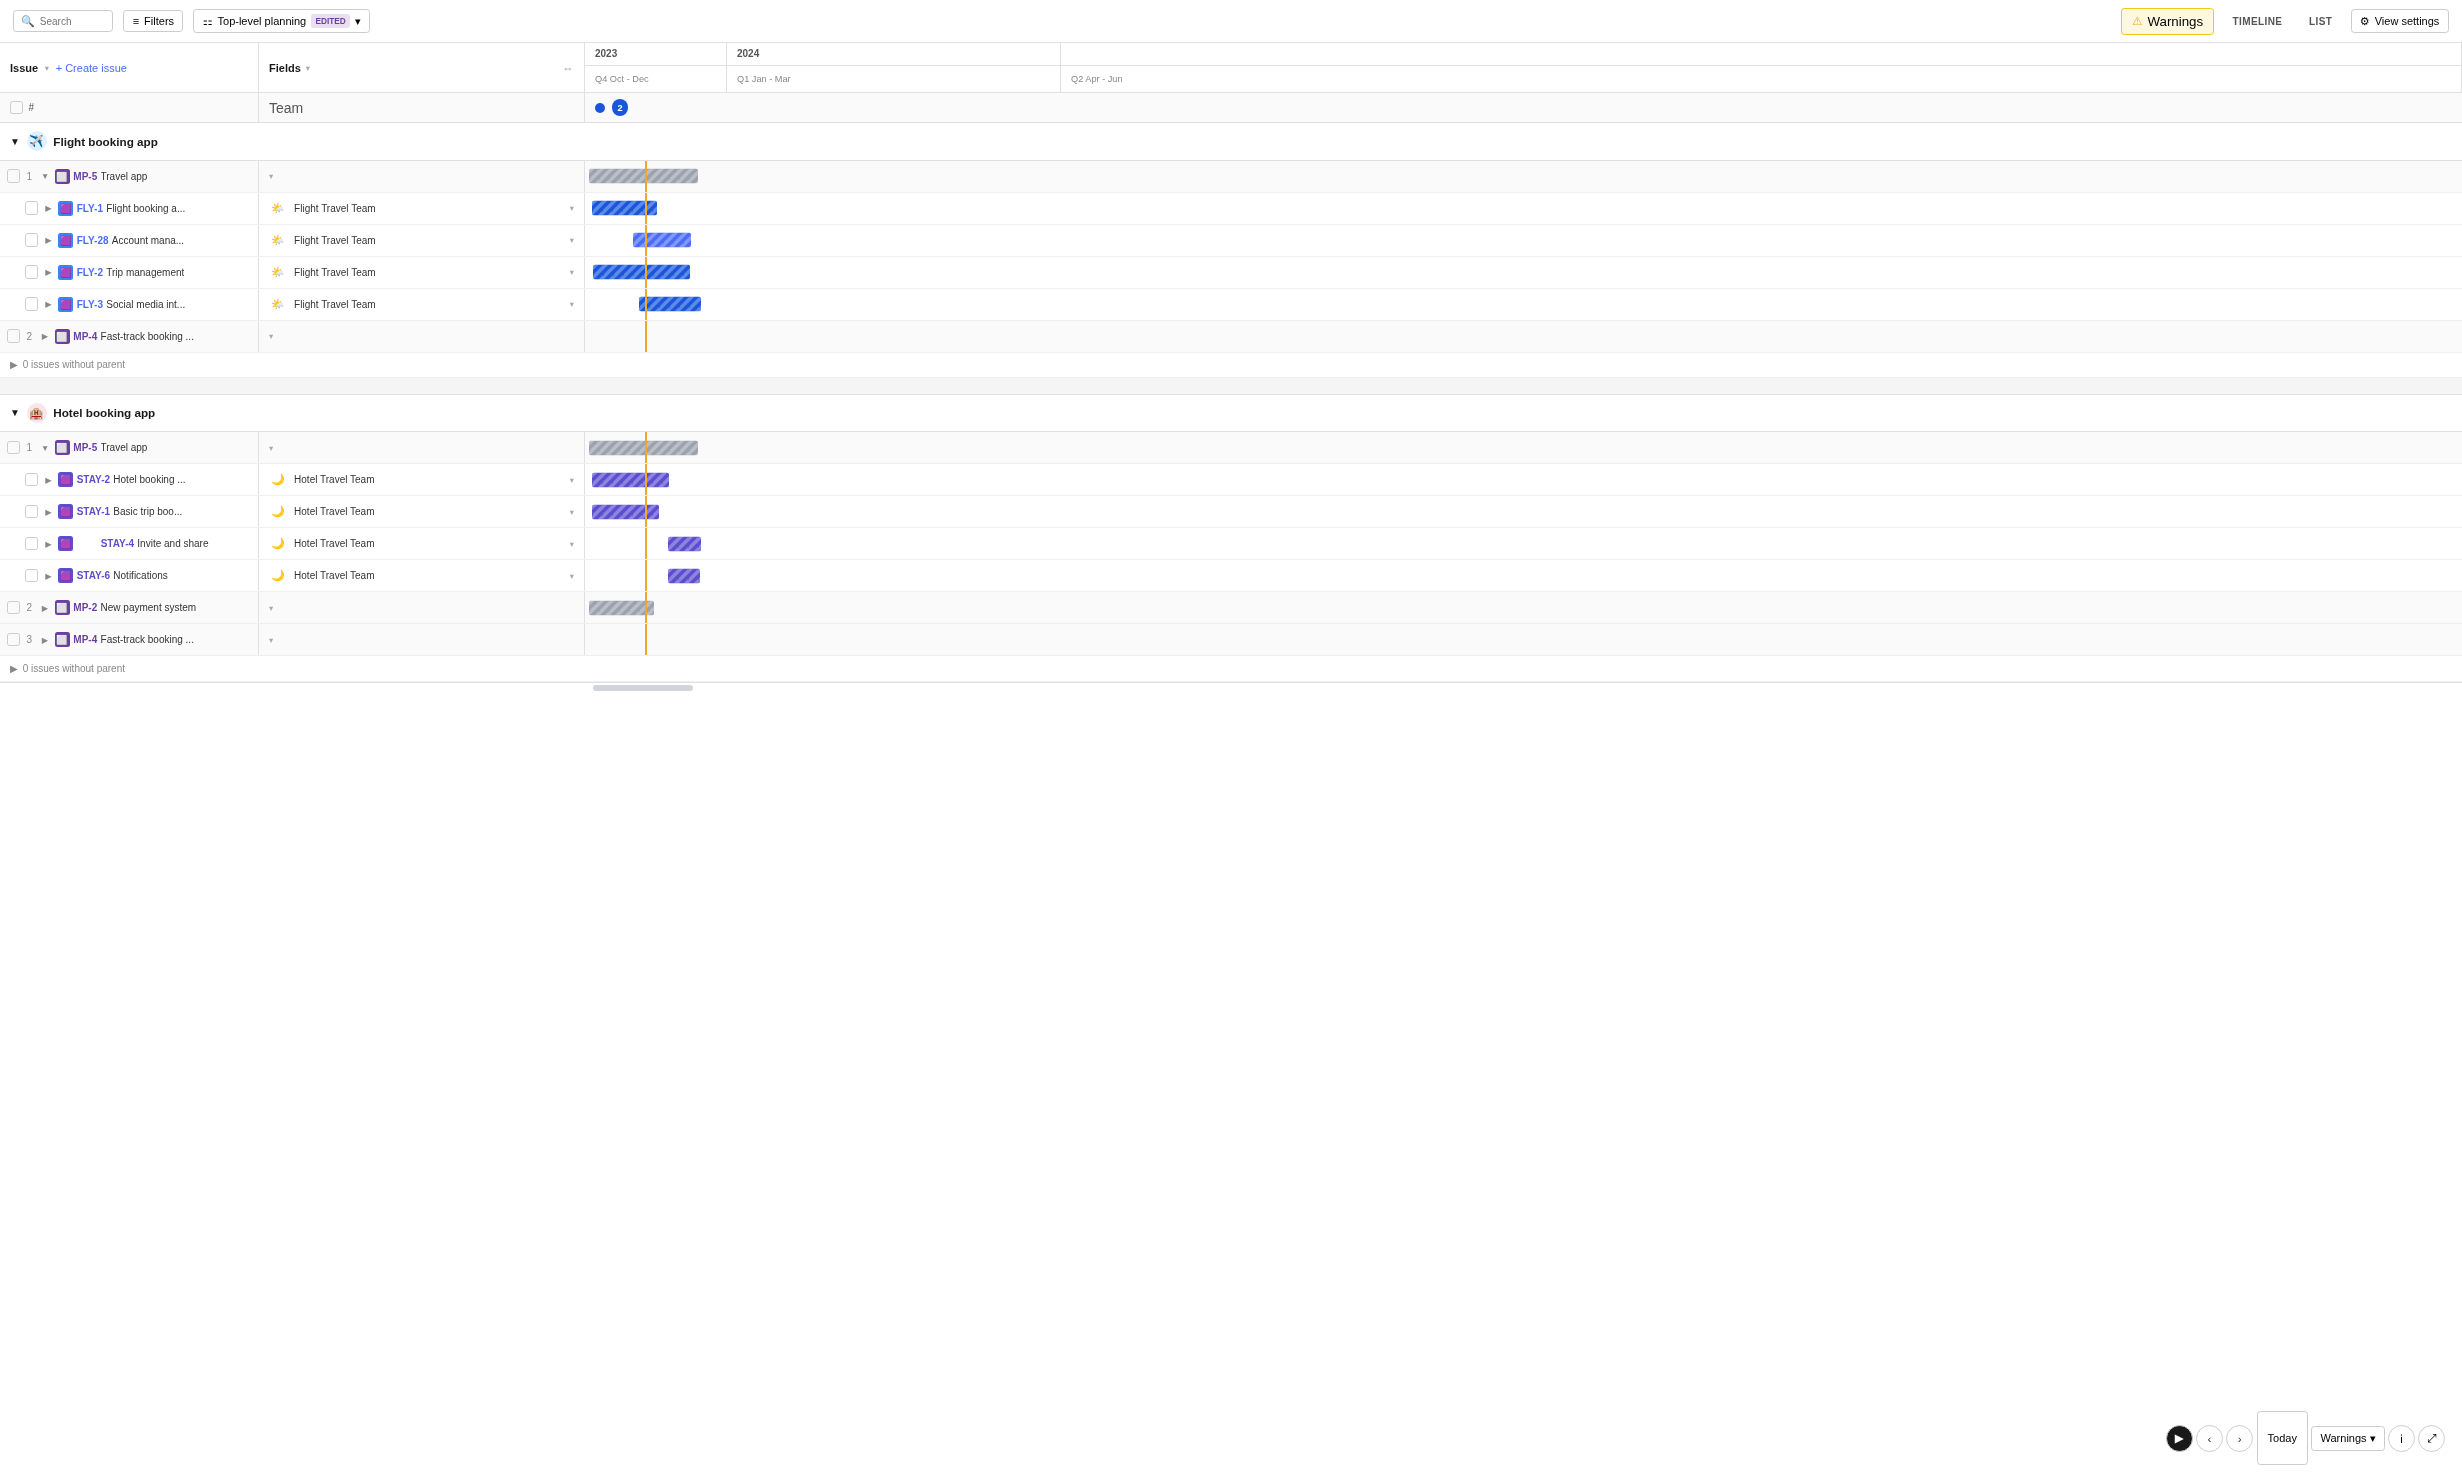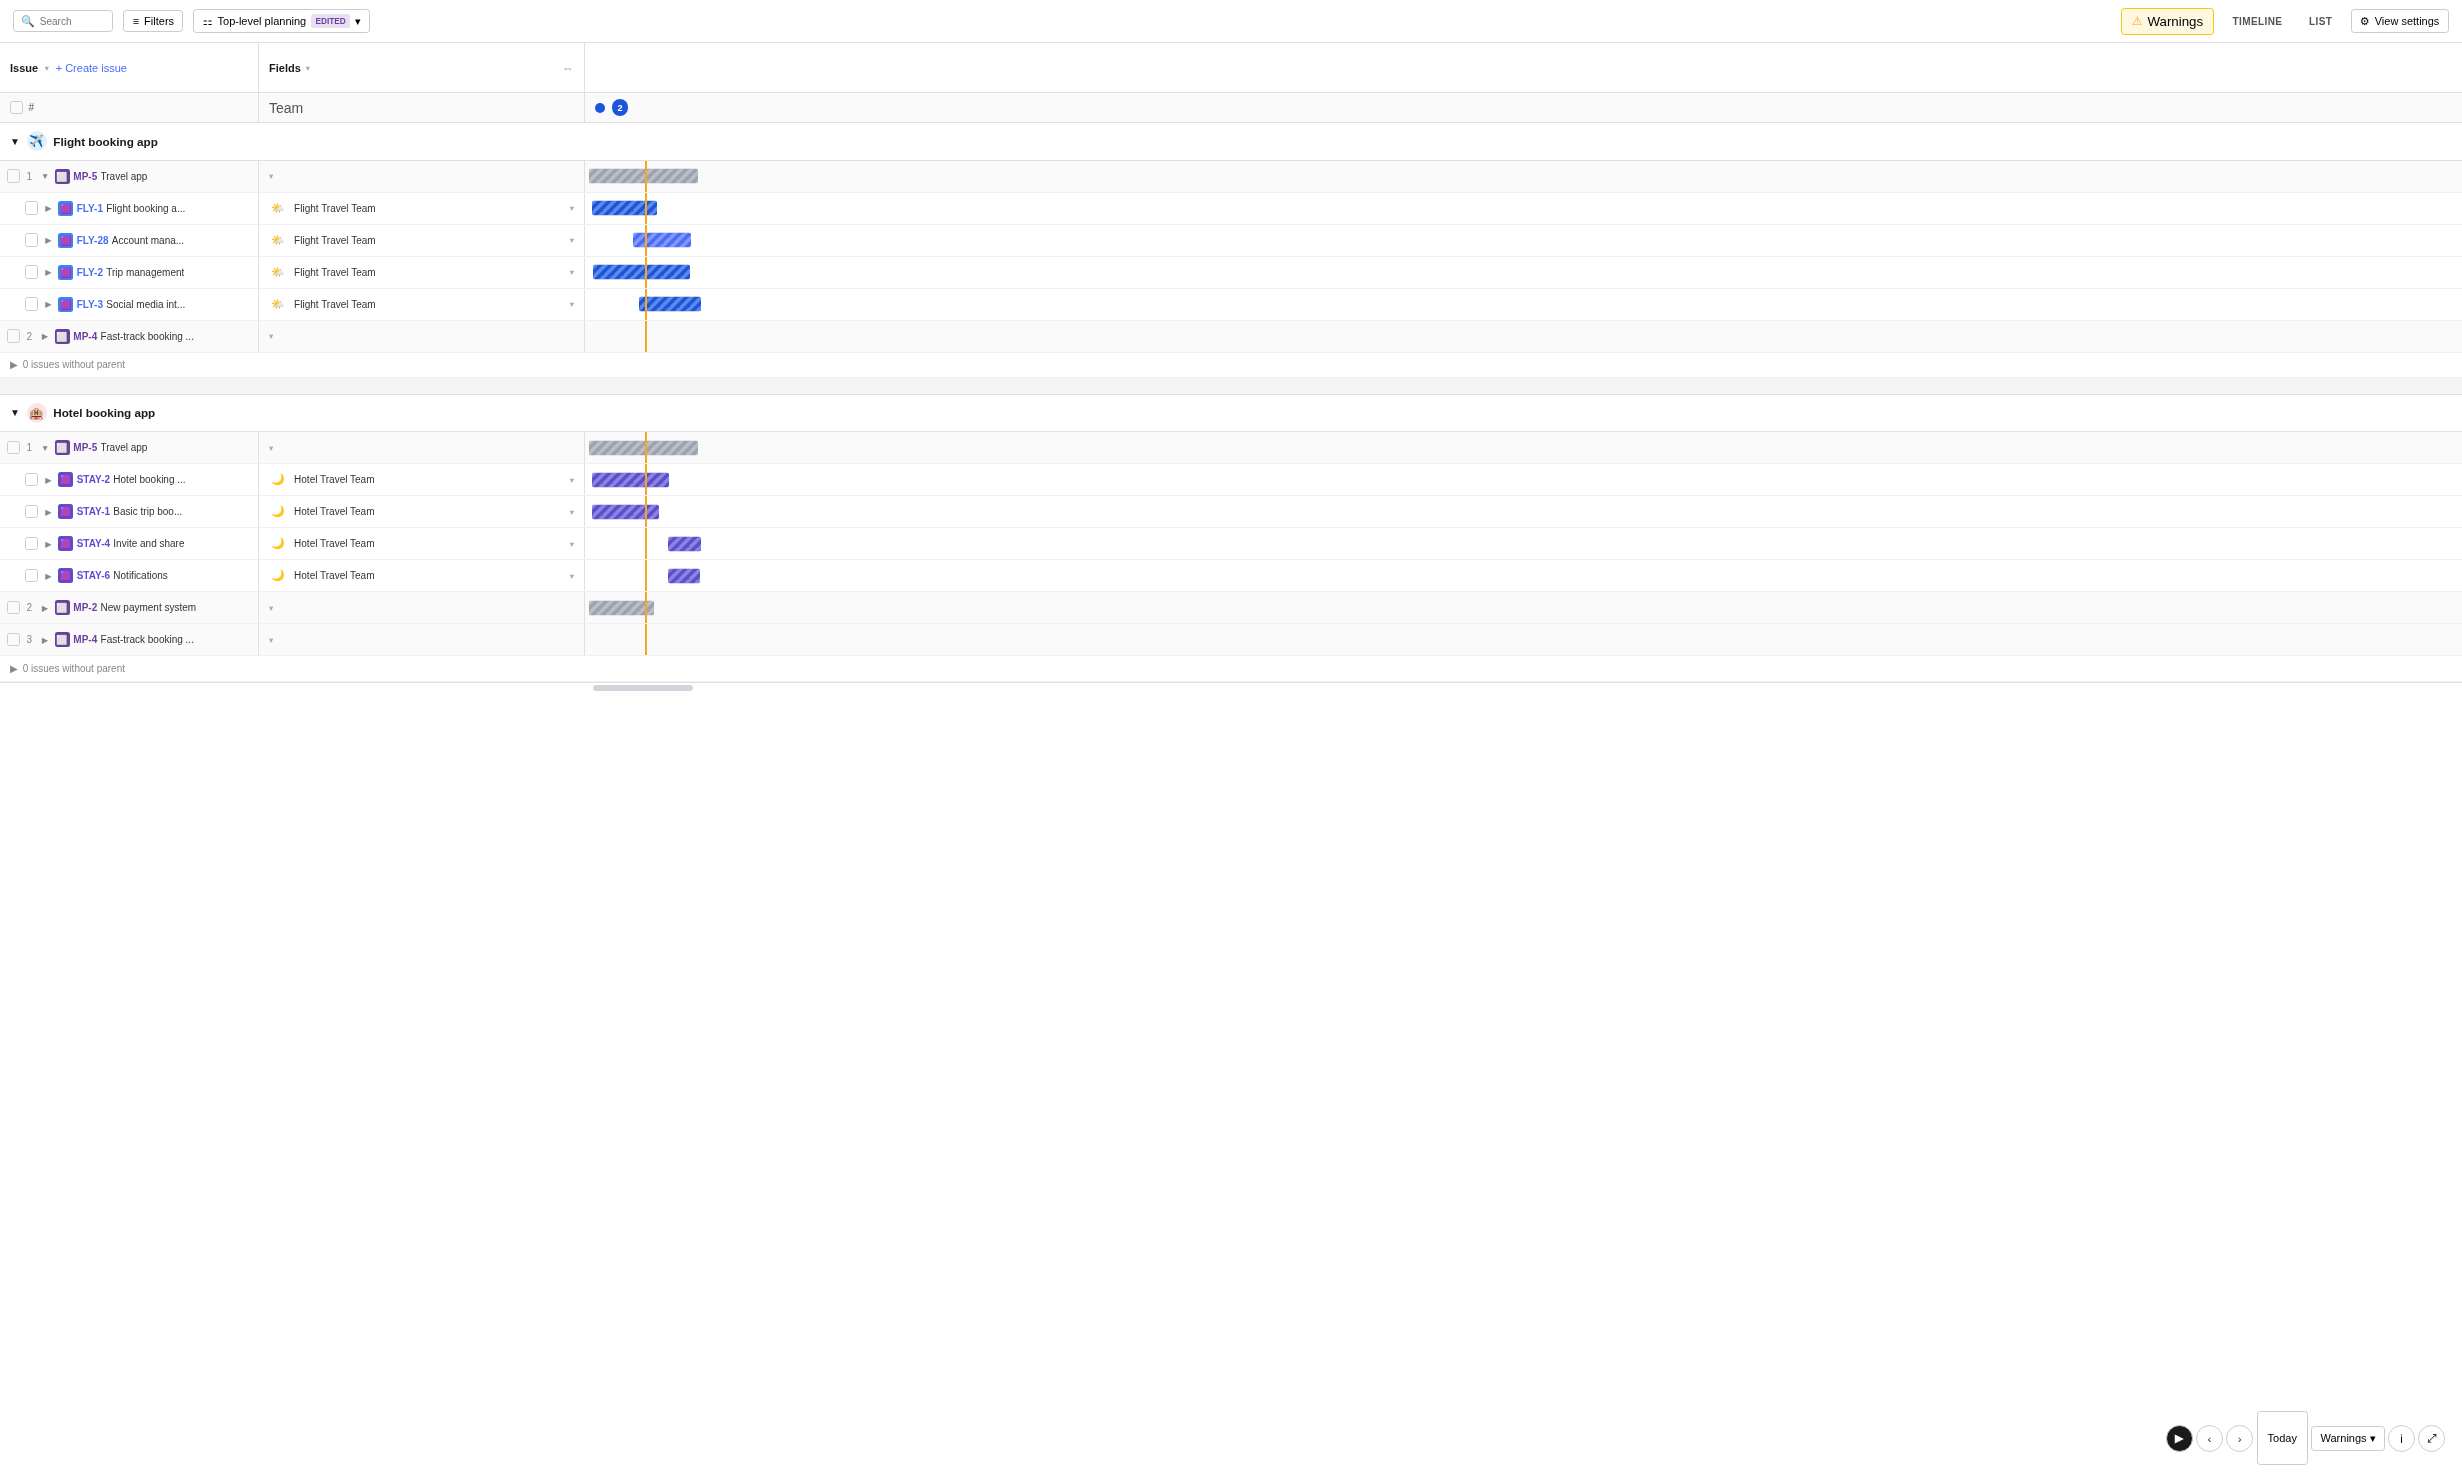--- a/index.html
+++ b/index.html
@@ -216,20 +216,32 @@
     <span style="font-size:8.3px;color:#aaa;">▾</span>
     <button class="create-issue-btn">
       <span>+ Create issue</span>
     </button>
   </div>
   <div class="col-fields-header">
     <span style="font-weight:700;">Fields</span>
     <span style="font-size:8.3px;color:#aaa;">▾</span>
     <span style="margin-left:auto; cursor:pointer; font-size:11.7px; color:#888;">⇔</span>
   </div>
+  <div class="col-timeline-header">
+    <div class="timeline-years">
+      <div class="timeline-year-block y2023">2023</div>
+      <div class="timeline-year-block y2024-q1">2024</div>
+      <div class="timeline-year-block y2024-q2"></div>
+    </div>
+    <div class="timeline-quarters">
+      <div class="timeline-quarter q4">Q4 Oct - Dec</div>
+      <div class="timeline-quarter q1">Q1 Jan - Mar</div>
+      <div class="timeline-quarter q2">Q2 Apr - Jun</div>
+    </div>
+  </div>
 </div>
 
 <div class="subheader-row">
   <div class="subheader-issue">
     <div class="checkbox"></div>
     <span>#</span>
   </div>
   <div class="subheader-fields">
     <span>Team</span>
   </div>
@@ -441,21 +453,21 @@
         <div class="gantt-bar gantt-bar-striped" style="left:6.7px;width:67px;background-color:#5b4fcf;"></div>
       </div>
     </div>
   </div>
 
   <div class="row">
     <div class="cell-issue" style="padding-left:25px;">
       <div class="checkbox"></div>
       <span class="expand-btn">▶</span>
       <div class="issue-icon story" style="background:#5b4fcf;">🟪</div>
-      <span class="issue-key" style="color:#5b4fcf;">STAY-4</span>
+      <span class="issue-key" style="color:#5b4fcf;margin-left:24px;">STAY-4</span>
       <span class="issue-title">Invite and share</span>
     </div>
     <div class="cell-fields">
       <span class="team-avatar">🌙</span>
       <span class="team-name">Hotel Travel Team</span>
       <span class="chevron-down" style="margin-left:auto;">▾</span>
     </div>
     <div class="cell-timeline">
       <div class="gantt-area">
         <div class="today-line" style="left:60px;position:absolute;top:0;bottom:0;width:1.7px;background:#f5a623;z-index:10;"></div>

